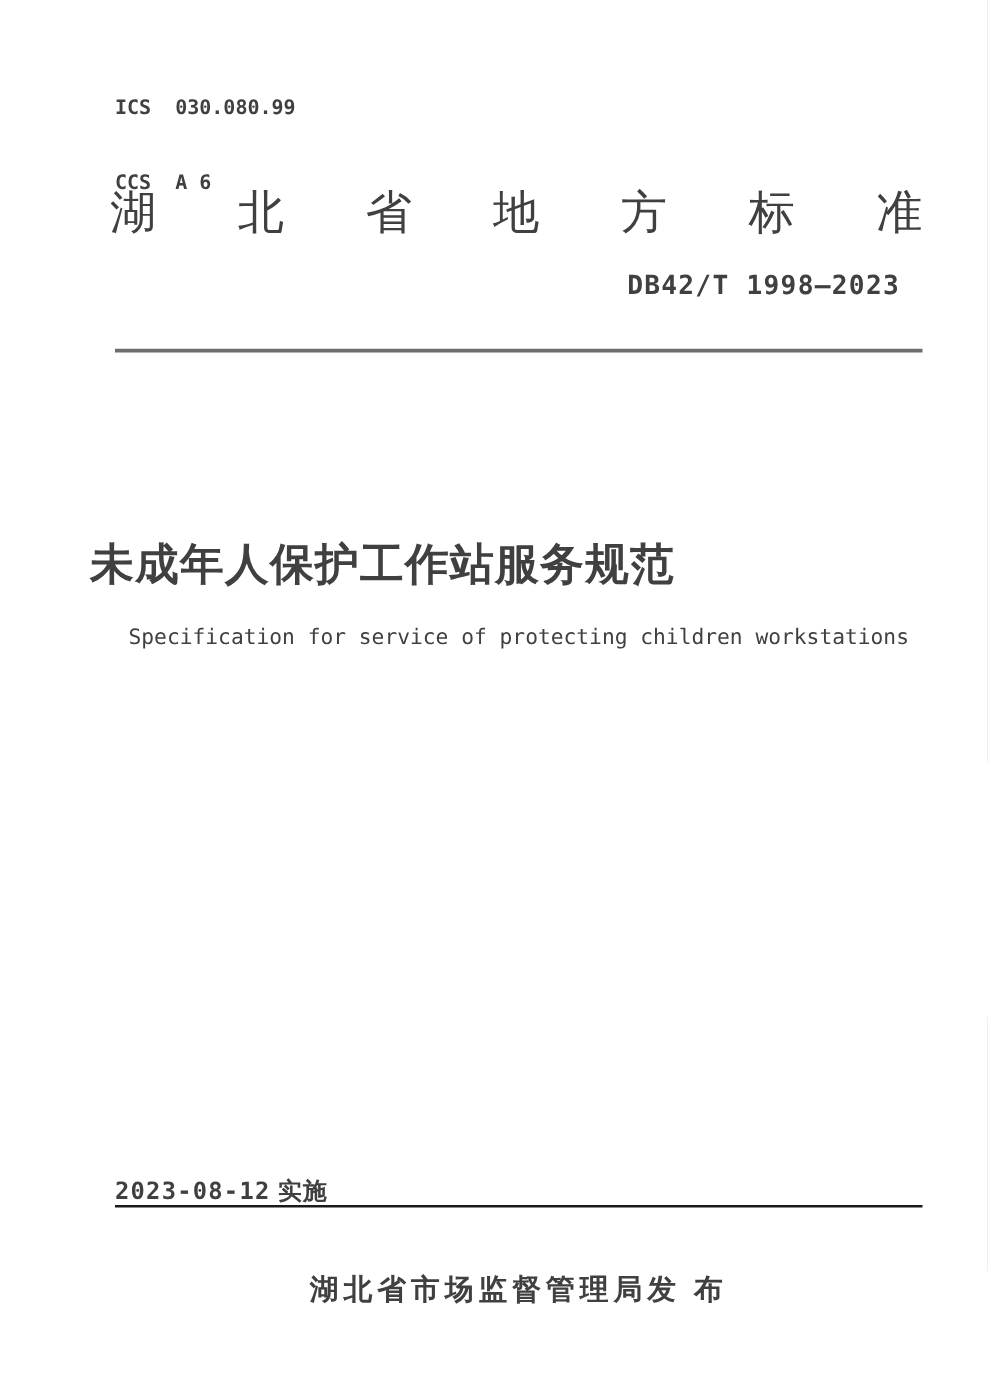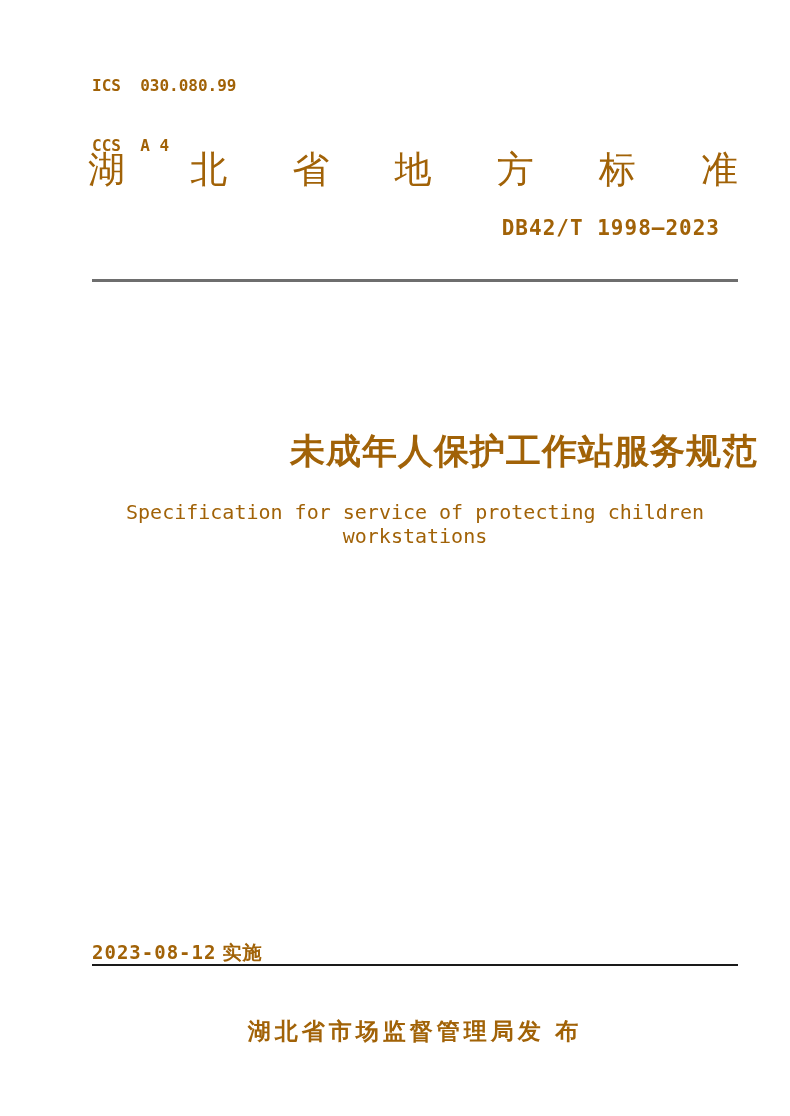--- a/index.html
+++ b/index.html
@@ -3,21 +3,21 @@
 <meta charset="utf-8">
 <style>
   html, body { margin: 0; padding: 0; background: #e8e8e8; }
   .page {
     position: relative;
     width: 790px;
     height: 1116px;
     margin: 0 auto;
     background: #ffffff;
     overflow: hidden;
-    color: #a16207;
+    color: #404040;
     font-family: "Liberation Sans", sans-serif;
   }
 
   .ics-block {
     position: absolute;
     left: 92px;
     top: 36px;
     font-family: "DejaVu Sans Mono", "Liberation Mono", monospace;
     font-size: 16px;
     font-weight: 600;
@@ -65,34 +65,34 @@
     width: 646px;
     height: 3px;
     background: #6e6e6e;
   }
 
   .title-cn {
     position: absolute;
     left: 72px;
     top: 428px;
     width: 686px;
-    text-align: right;
+    text-align: left;
     font-size: 35px;
     font-weight: 700;
     letter-spacing: 1px;
   }
 
   .title-en {
     position: absolute;
     left: 72px;
     top: 500px;
     width: 686px;
     text-align: center;
     font-family: "DejaVu Sans Mono", "Liberation Mono", monospace;
-    font-size: 20px;
+    font-size: 17px;
     font-weight: 500;
   }
 
   .date-row {
     position: absolute;
     left: 92px;
     top: 940px;
     width: 646px;
     display: flex;
     justify-content: space-between;
@@ -133,21 +133,21 @@
     line-height: 1.2;
   }
 </style>
 </head>
 <body>
 
 <div class="page">
 
   <div class="ics-block">
     <div>ICS  030.080.99</div>
-    <div>CCS  A 4</div>
+    <div>CCS  A 6</div>
   </div>
 
 
   <div class="std-type">
     <span>湖</span>
     <span>北</span>
     <span>省</span>
     <span>地</span>
     <span>方</span>
     <span>标</span>

